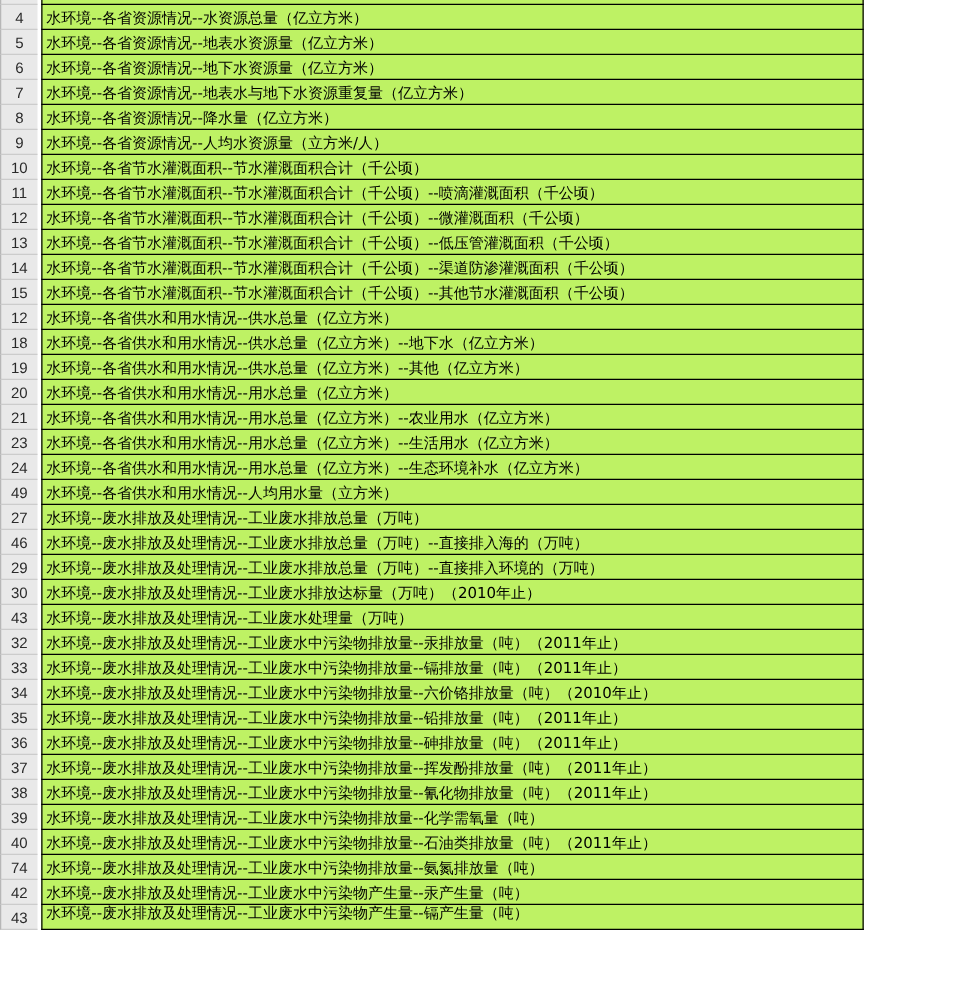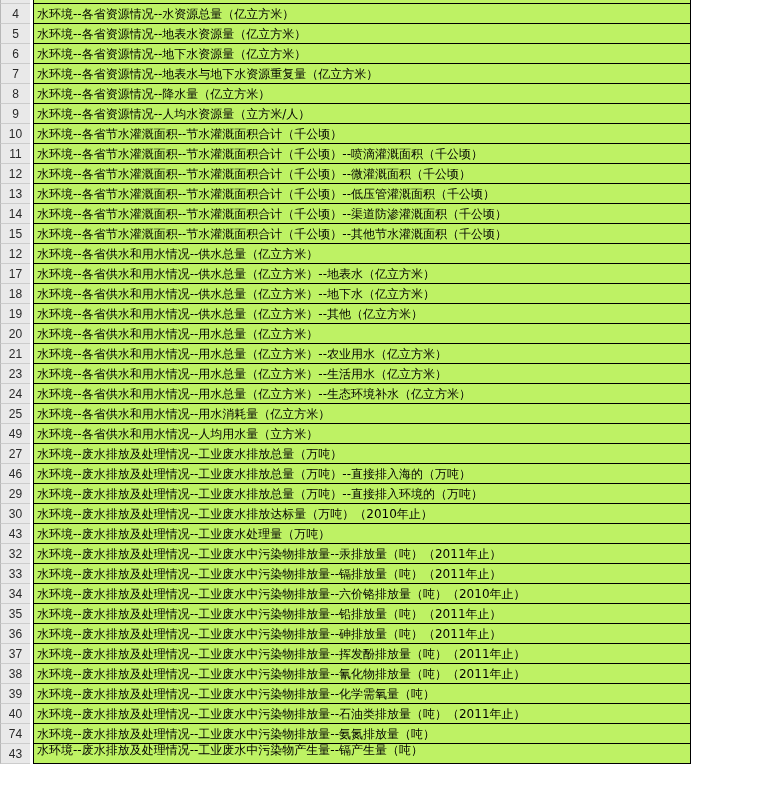--- a/index.html
+++ b/index.html
@@ -123,24 +123,20 @@
       </div>
       <div class="row">
         <div class="num">15</div>
         <div class="txt">水环境--各省节水灌溉面积--节水灌溉面积合计（千公顷）--其他节水灌溉面积（千公顷）</div>
       </div>
       <div class="row">
         <div class="num">12</div>
         <div class="txt">水环境--各省供水和用水情况--供水总量（亿立方米）</div>
       </div>
       <div class="row">
-        <div class="num">17</div>
-        <div class="txt">水环境--各省供水和用水情况--供水总量（亿立方米）--地表水（亿立方米）</div>
-      </div>
-      <div class="row">
         <div class="num">18</div>
         <div class="txt">水环境--各省供水和用水情况--供水总量（亿立方米）--地下水（亿立方米）</div>
       </div>
       <div class="row">
         <div class="num">19</div>
         <div class="txt">水环境--各省供水和用水情况--供水总量（亿立方米）--其他（亿立方米）</div>
       </div>
       <div class="row">
         <div class="num">20</div>
         <div class="txt">水环境--各省供水和用水情况--用水总量（亿立方米）</div>
@@ -151,24 +147,20 @@
       </div>
       <div class="row">
         <div class="num">23</div>
         <div class="txt">水环境--各省供水和用水情况--用水总量（亿立方米）--生活用水（亿立方米）</div>
       </div>
       <div class="row">
         <div class="num">24</div>
         <div class="txt">水环境--各省供水和用水情况--用水总量（亿立方米）--生态环境补水（亿立方米）</div>
       </div>
       <div class="row">
-        <div class="num">25</div>
-        <div class="txt">水环境--各省供水和用水情况--用水消耗量（亿立方米）</div>
-      </div>
-      <div class="row">
         <div class="num">49</div>
         <div class="txt">水环境--各省供水和用水情况--人均用水量（立方米）</div>
       </div>
       <div class="row">
         <div class="num">27</div>
         <div class="txt">水环境--废水排放及处理情况--工业废水排放总量（万吨）</div>
       </div>
       <div class="row">
         <div class="num">46</div>
         <div class="txt">水环境--废水排放及处理情况--工业废水排放总量（万吨）--直接排入海的（万吨）</div>
@@ -219,17 +211,21 @@
       </div>
       <div class="row">
         <div class="num">40</div>
         <div class="txt">水环境--废水排放及处理情况--工业废水中污染物排放量--石油类排放量（吨）（2011年止）</div>
       </div>
       <div class="row">
         <div class="num">74</div>
         <div class="txt">水环境--废水排放及处理情况--工业废水中污染物排放量--氨氮排放量（吨）</div>
       </div>
       <div class="row">
+        <div class="num">42</div>
+        <div class="txt">水环境--废水排放及处理情况--工业废水中污染物产生量--汞产生量（吨）</div>
+      </div>
+      <div class="row">
         <div class="num">43</div>
         <div class="txt">水环境--废水排放及处理情况--工业废水中污染物产生量--镉产生量（吨）</div>
       </div>
     </div>
 </div>
 
 </body></html>

